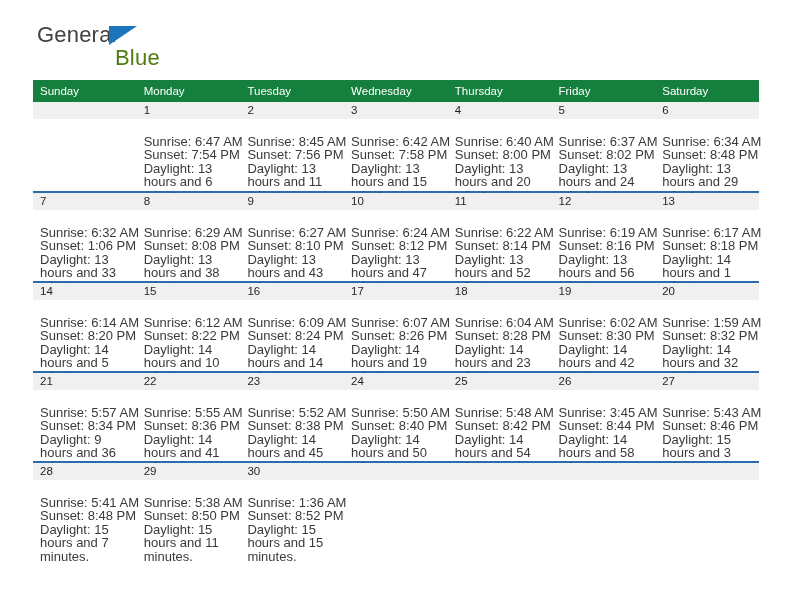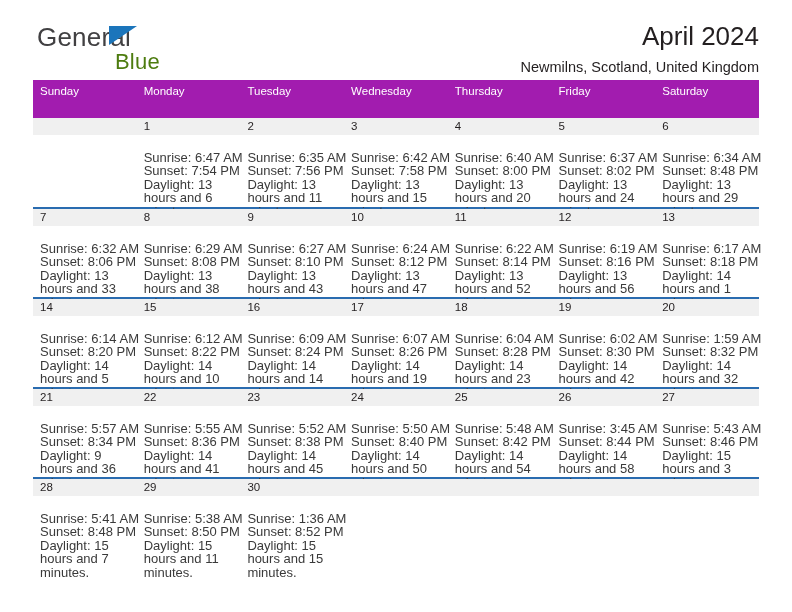--- a/index.html
+++ b/index.html
@@ -32,21 +32,21 @@
   .brand {
     position: absolute;
     left: 4px;
     top: 24px;
     width: 220px;
     line-height: 1;
   }
   .brand-row1 {
     position: relative;
     display: inline-block;
-    font-size: 26px;
+    font-size: 22px;
     color: #414042;
     letter-spacing: .2px;
   }
   .brand-tri {
     position: absolute;
     left: 72px;
     top: 2px;
     width: 0;
     height: 0;
     border-left: 28px solid #1b75bb;
@@ -80,26 +80,26 @@
   
   .calendar {
     width: 726px;
     border-collapse: collapse;
     table-layout: fixed;
     margin-top: 8px;
   }
   .calendar col { width: 103.71px; }
 
   thead th {
-    background: #a21caf;
+    background: #15803d;
     color: #ffffff;
     font-size: 11.5px;
     font-weight: normal;
     text-align: left;
-    padding: 5px 0 21px 7px;
+    padding: 5px 0 5px 7px;
     height: 20px;
     box-sizing: border-box;
   }
 
   tbody tr.week-row > td {
     vertical-align: top;
     padding: 0;
     border-top: 2px solid #2a6cb0;
     height: 90px;
     box-sizing: border-box;
@@ -133,24 +133,20 @@
 </head>
 <body>
 
 <div class="page">
 
   <div class="header">
     <div class="brand">
       <span class="brand-row1">General</span>
       <span class="brand-tri"></span>
       <span class="brand-row2">Blue</span>
-    </div>
-    <div class="title-block">
-      <h1 class="cal-title">April 2024</h1>
-      <div class="cal-subtitle">Newmilns, Scotland, United Kingdom</div>
     </div>
   </div>
 
   <table class="calendar">
     <colgroup>
       <col>
         <col>
         <col>
         <col>
         <col>
@@ -182,21 +178,21 @@
                 <div>Sunrise: 6:47 AM</div>
                 <div>Sunset: 7:54 PM</div>
                 <div class="wrap">Daylight: 13 hours and 6 minutes.</div>
               </div>
             </div>
           </td>
           <td>
             <div class="cell">
               <div class="daynum">2</div>
               <div class="details">
-                <div>Sunrise: 6:35 AM</div>
+                <div>Sunrise: 8:45 AM</div>
                 <div>Sunset: 7:56 PM</div>
                 <div class="wrap">Daylight: 13 hours and 11 minutes.</div>
               </div>
             </div>
           </td>
           <td>
             <div class="cell">
               <div class="daynum">3</div>
               <div class="details">
                 <div>Sunrise: 6:42 AM</div>
@@ -235,21 +231,21 @@
               </div>
             </div>
           </td>
         </tr>
         <tr class="week-row">
           <td>
             <div class="cell">
               <div class="daynum">7</div>
               <div class="details">
                 <div>Sunrise: 6:32 AM</div>
-                <div>Sunset: 8:06 PM</div>
+                <div>Sunset: 1:06 PM</div>
                 <div class="wrap">Daylight: 13 hours and 33 minutes.</div>
               </div>
             </div>
           </td>
           <td>
             <div class="cell">
               <div class="daynum">8</div>
               <div class="details">
                 <div>Sunrise: 6:29 AM</div>
                 <div>Sunset: 8:08 PM</div>

